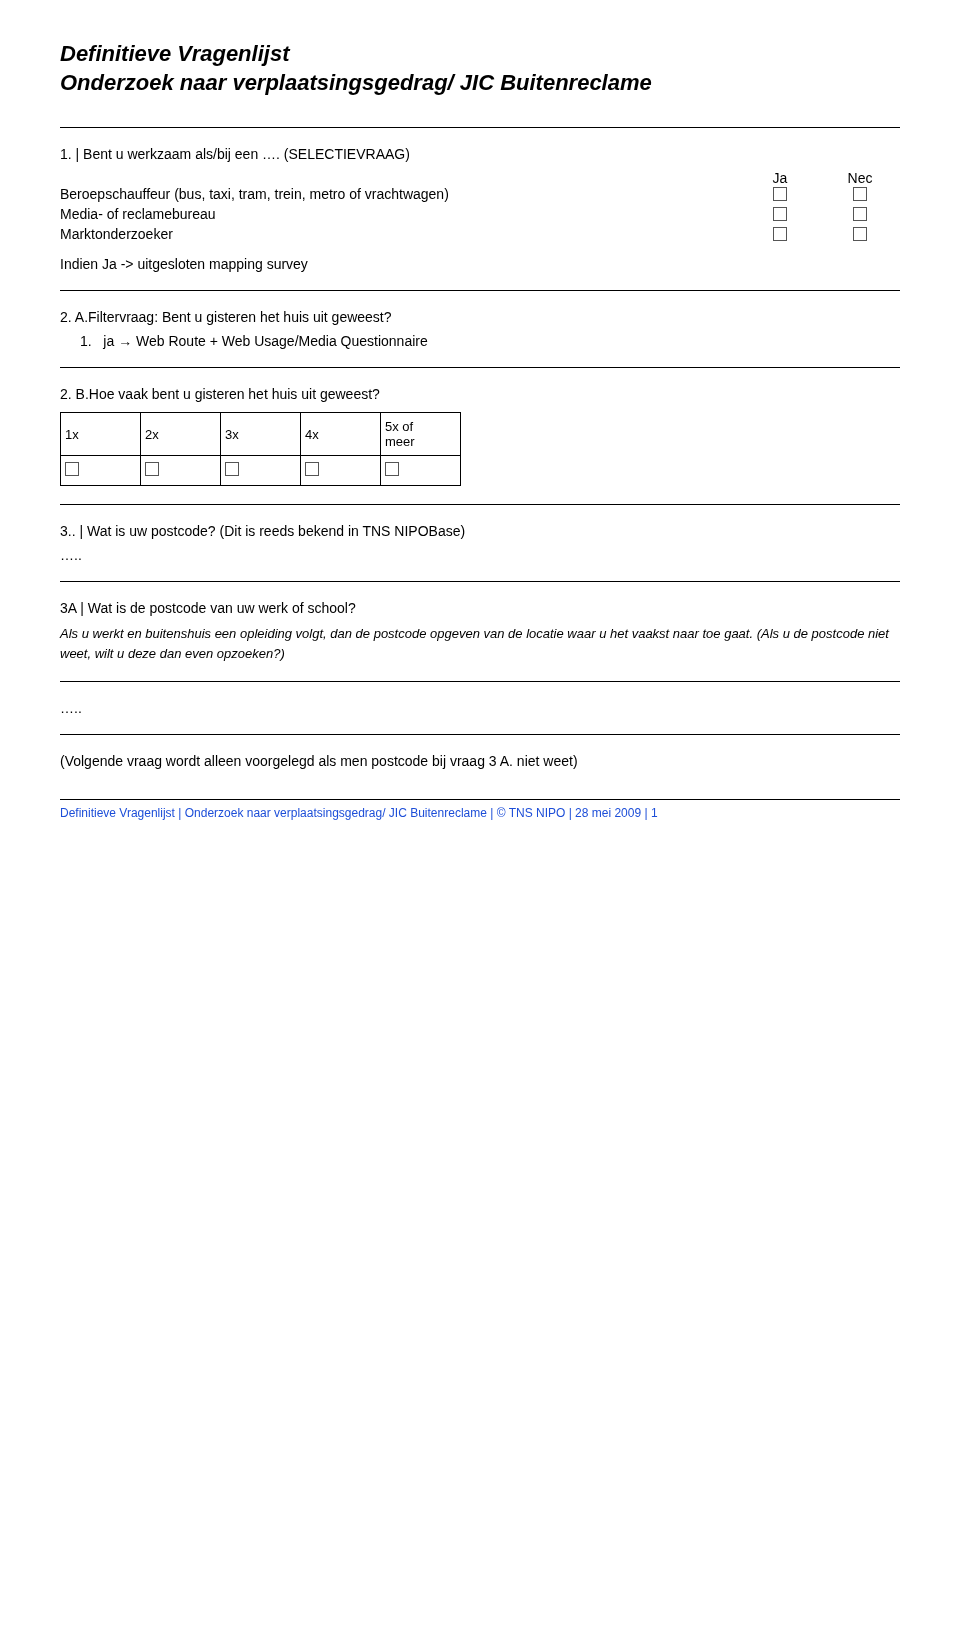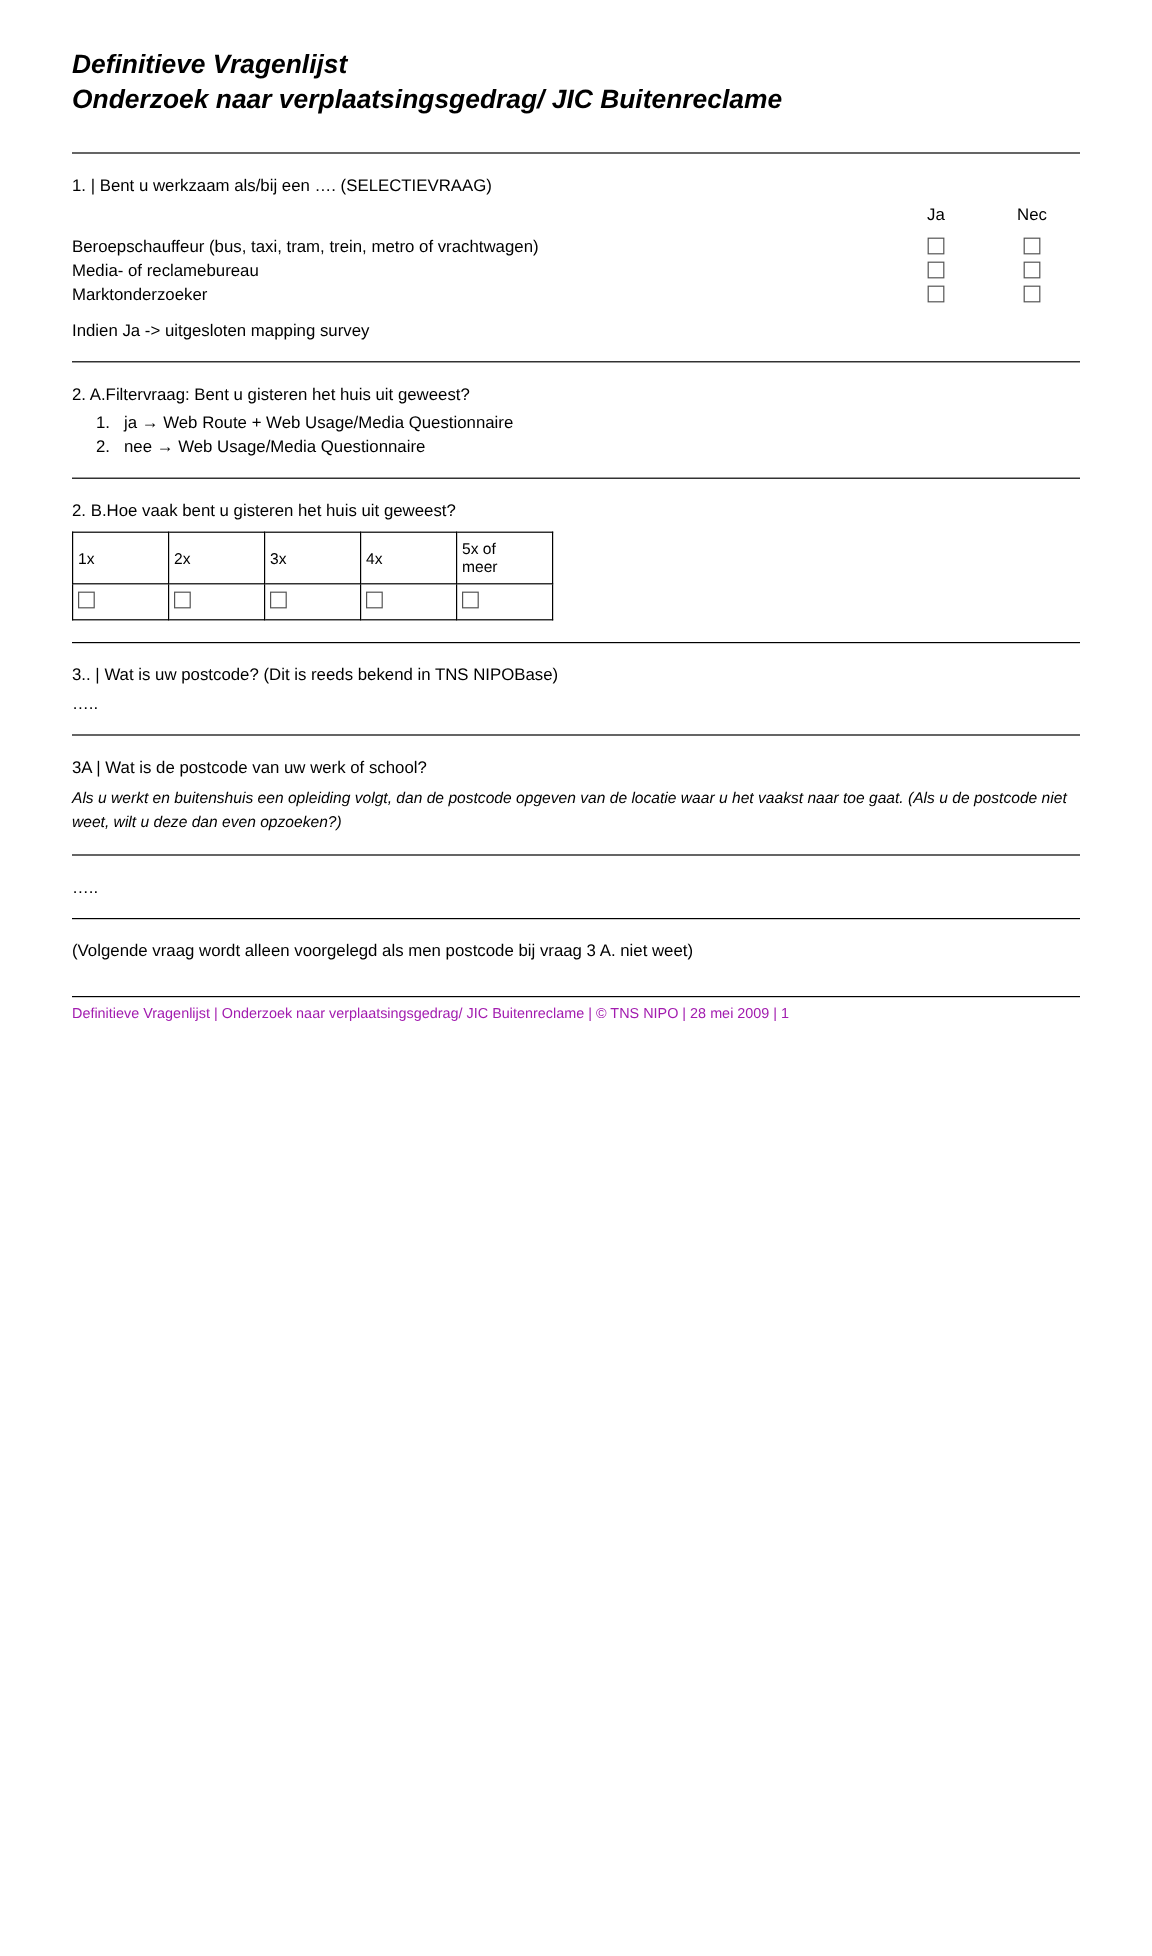--- a/index.html
+++ b/index.html
@@ -94,37 +94,37 @@
       font-size: 13px;
       font-style: italic;
       margin-top: 6px;
       line-height: 1.5;
     }
     .footer-bar {
       border-top: 1px solid #000;
       margin-top: 30px;
       padding-top: 6px;
       font-size: 12px;
-      color: #a21caf;
+      color: #1d4ed8;
     }
   </style>
 </head>
 <body>
 
 <h1 class="main-title">
   <span>Definitieve Vragenlijst</span><br>
   <span>Onderzoek naar verplaatsingsgedrag/ JIC Buitenreclame</span>
 </h1>
 
 <hr class="divider">
 
 <div class="section">
   <div class="question-label">1.  | Bent u werkzaam als/bij een …. (SELECTIEVRAAG)</div>
 
-  <div style="display:flex; margin-bottom:11px;">
+  <div style="display:flex; margin-bottom:0;">
     <div style="flex:1;"></div>
     <div style="width:80px; text-align:center; font-size:14px;">Ja</div>
     <div style="width:80px; text-align:center; font-size:14px;">Nec</div>
   </div>
 
   <div class="option-row">
     <div class="option-label">Beroepschauffeur (bus, taxi, tram, trein, metro of vrachtwagen)</div>
     <div class="option-boxes">
       <div class="check-box">
           <span class="box"></span>
@@ -160,23 +160,20 @@
   <div class="indien-ja">Indien Ja       -&gt;  uitgesloten mapping survey</div>
 </div>
 
 <hr class="divider">
 
 <div class="section">
   <div class="question-label">2.  A.Filtervraag: Bent u gisteren het huis uit geweest?</div>
   <div style="margin-left:20px; margin-top:6px;">
     <div style="font-size:14px; margin-bottom:4px;">
       1.&nbsp;&nbsp; ja → Web Route + Web Usage/Media Questionnaire
-    </div>
-    <div style="font-size:14px;">
-      2.&nbsp;&nbsp; nee → Web Usage/Media Questionnaire
     </div>
   </div>
 </div>
 
 <hr class="divider">
 
 <div class="section">
   <div class="question-label">2.  B.Hoe vaak bent u gisteren het huis uit geweest?</div>
   <div class="freq-table-wrapper">
     <table class="freq-table">

